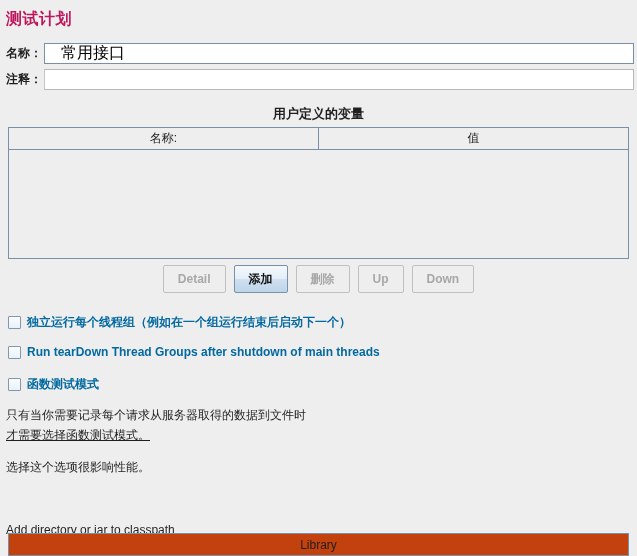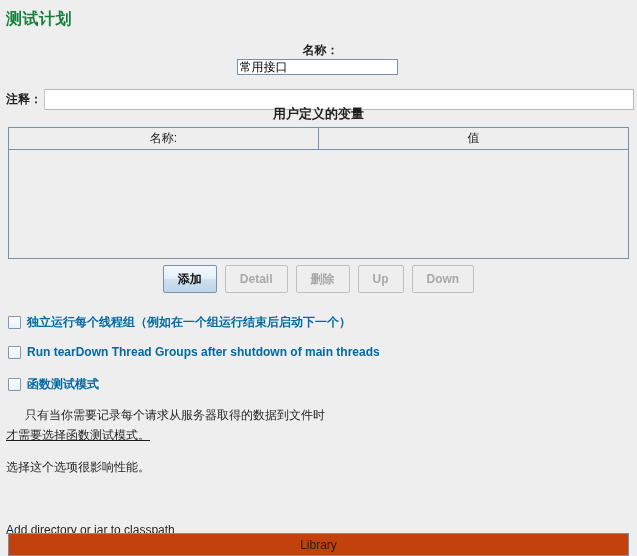--- a/index.html
+++ b/index.html
@@ -17,56 +17,56 @@
     position: relative;
   }
 
   
   .title {
     position: absolute;
     left: 6px;
     top: 9px;
     font-size: 16px;
     font-weight: bold;
-    color: #15803d;
+    color: #be185d;
     letter-spacing: 0.5px;
   }
 
   
   .field-row {
     position: absolute;
     left: 0;
     display: flex;
     align-items: center;
     width: 637px;
     box-sizing: border-box;
   }
-  .field-row.name { top: 42px; height: 22px; flex-direction: column; }
-  .field-row.comment { top: 68px; height: 22px; margin-top: 20px; }
+  .field-row.name { top: 42px; height: 22px; }
+  .field-row.comment { top: 68px; height: 22px; }
 
   .field-label {
     width: 44px;
     padding-left: 6px;
     box-sizing: border-box;
     font-size: 12px;
     font-weight: bold;
     color: #1f1f1f;
     flex: none;
   }
   .field-input {
     flex: 1;
     height: 21px;
     margin-right: 3px;
     background: #ffffff;
     border: 1px solid #7a90a8;
     box-sizing: border-box;
     font-family: "Liberation Sans", "DejaVu Sans", sans-serif;
-    font-size: 12px;
+    font-size: 16px;
     color: #000000;
-    padding: 0 2px;
+    padding: 0 16px;
     line-height: 19px;
     outline: none;
   }
   .field-input.flat {
     border: 1px solid #b8b8b8;
     border-left: 1px solid #c6c6c6;
   }
 
   
   .section-title {
@@ -181,21 +181,21 @@
   }
 
   
   .desc {
     position: absolute;
     left: 6px;
     font-size: 12px;
     color: #1f1f1f;
     white-space: nowrap;
   }
-  .desc.l1 { top: 407px; margin-left: 19px; }
+  .desc.l1 { top: 407px; }
   .desc.l2 { top: 427px; text-decoration: underline; }
   .desc.l3 { top: 459px; }
 
   
   .classpath-row {
     position: absolute;
     left: 6px;
     top: 501px;
     display: flex;
     align-items: center;
@@ -248,25 +248,25 @@
 
 <div class="var-table">
   <div class="var-thead">
     <div class="var-th first">名称:</div>
     <div class="var-th">值</div>
   </div>
   <div class="var-tbody"></div>
 </div>
 
 <div class="btn-bar">
+  <div class="btn disabled">
+    <span>Detail</span>
+  </div>
   <div class="btn enabled">
     <span>添加</span>
-  </div>
-  <div class="btn disabled">
-    <span>Detail</span>
   </div>
   <div class="btn disabled">
     <span>删除</span>
   </div>
   <div class="btn disabled">
     <span>Up</span>
   </div>
   <div class="btn disabled">
     <span>Down</span>
   </div>

